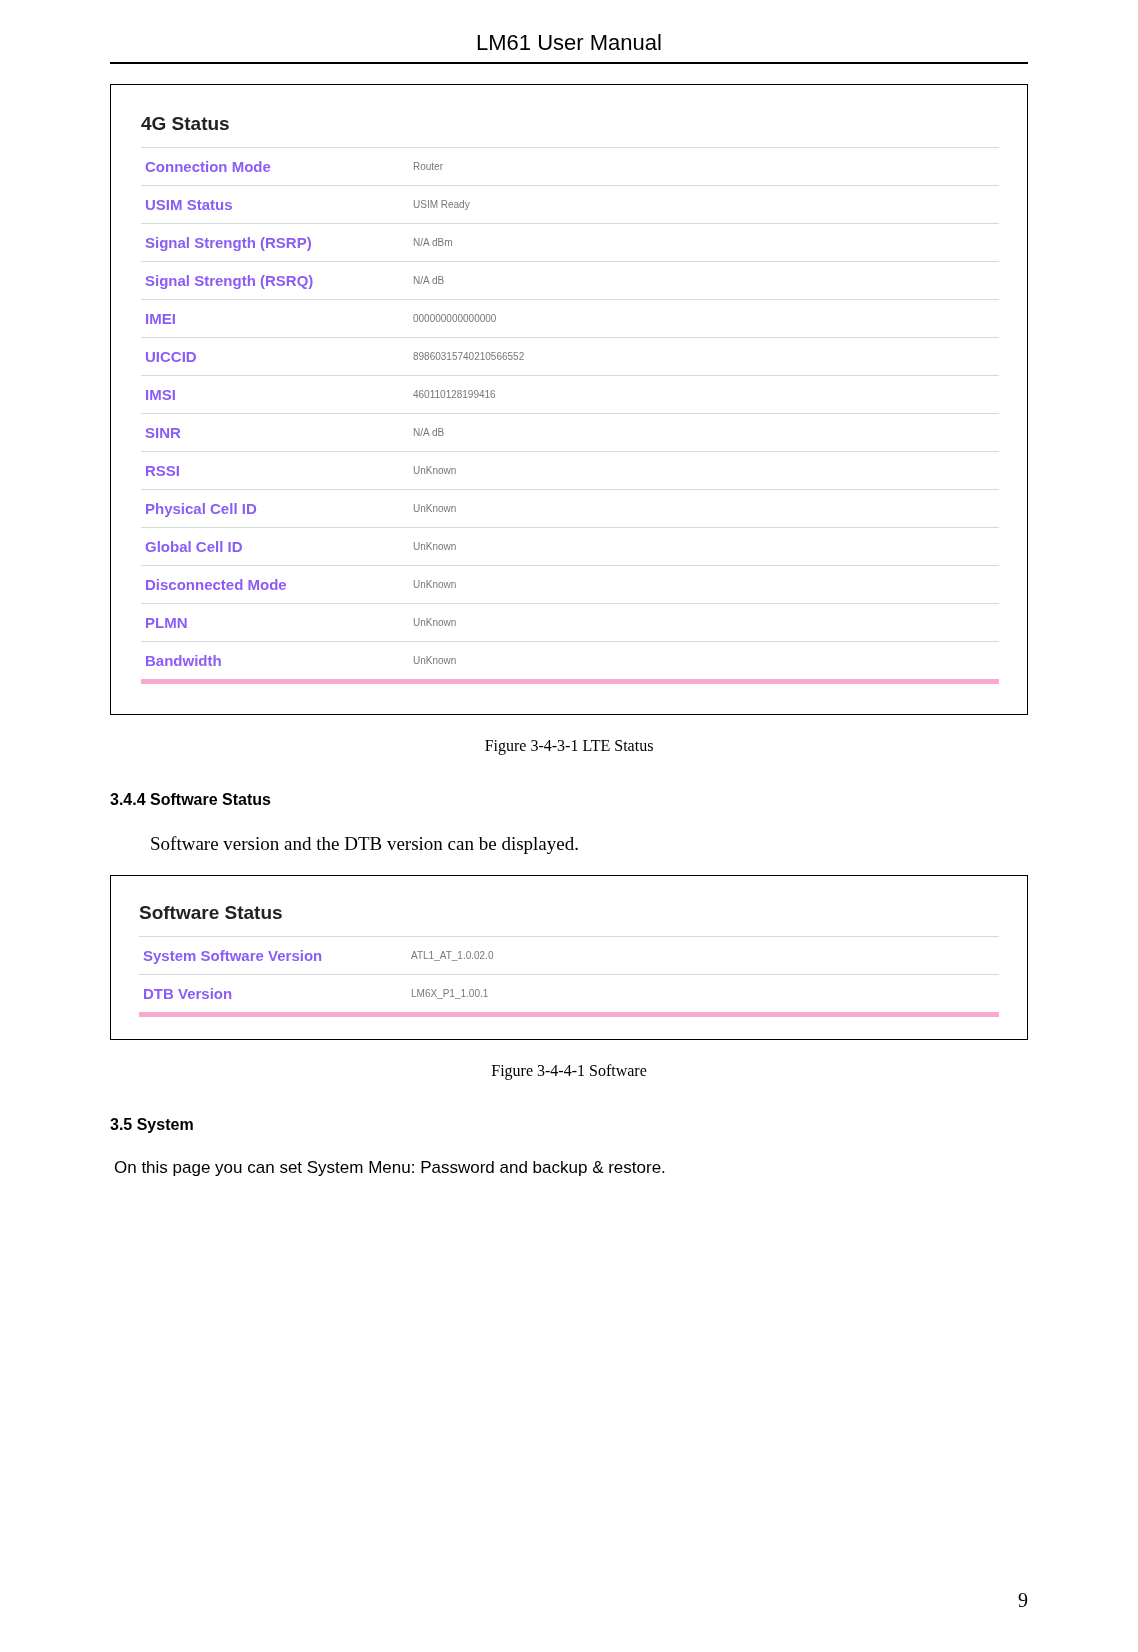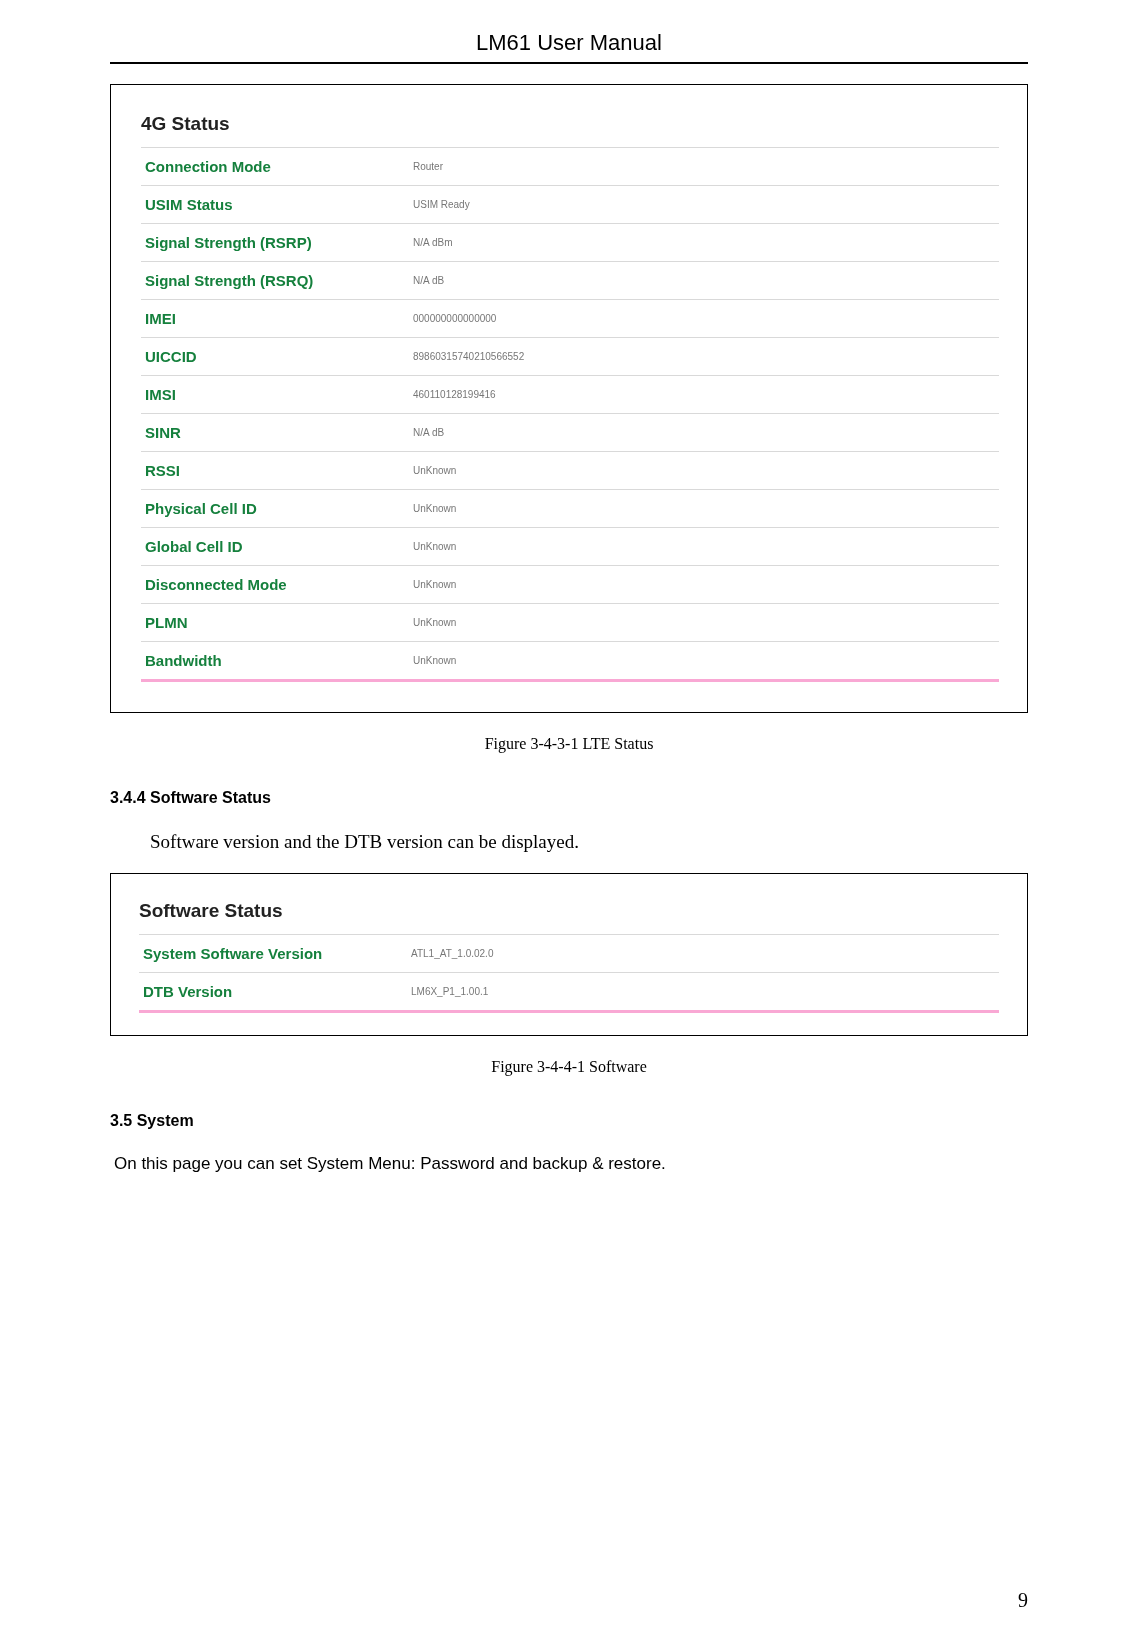--- a/index.html
+++ b/index.html
@@ -40,30 +40,30 @@
     padding: 8px 0 12px 0;
   }
   .status-table {
     width: 100%;
     border-collapse: collapse;
   }
   .status-table tr {
     border-top: 1px solid #d9d9d9;
   }
   .status-table tr:last-child {
-    border-bottom: 3px solid #f9a8d4;
+    border-bottom: 5px solid #f9a8d4;
   }
   .status-table td {
     padding: 10px 4px;
     vertical-align: middle;
   }
   .label-cell {
     width: 260px;
     font-weight: bold;
-    color: #15803d;
+    color: #8b5cf6;
     font-size: 15px;
   }
   .value-cell {
     color: #777;
     font-size: 10px;
   }
   .caption {
     text-align: center;
     font-family: "Times New Roman", Times, serif;
     font-size: 16px;

